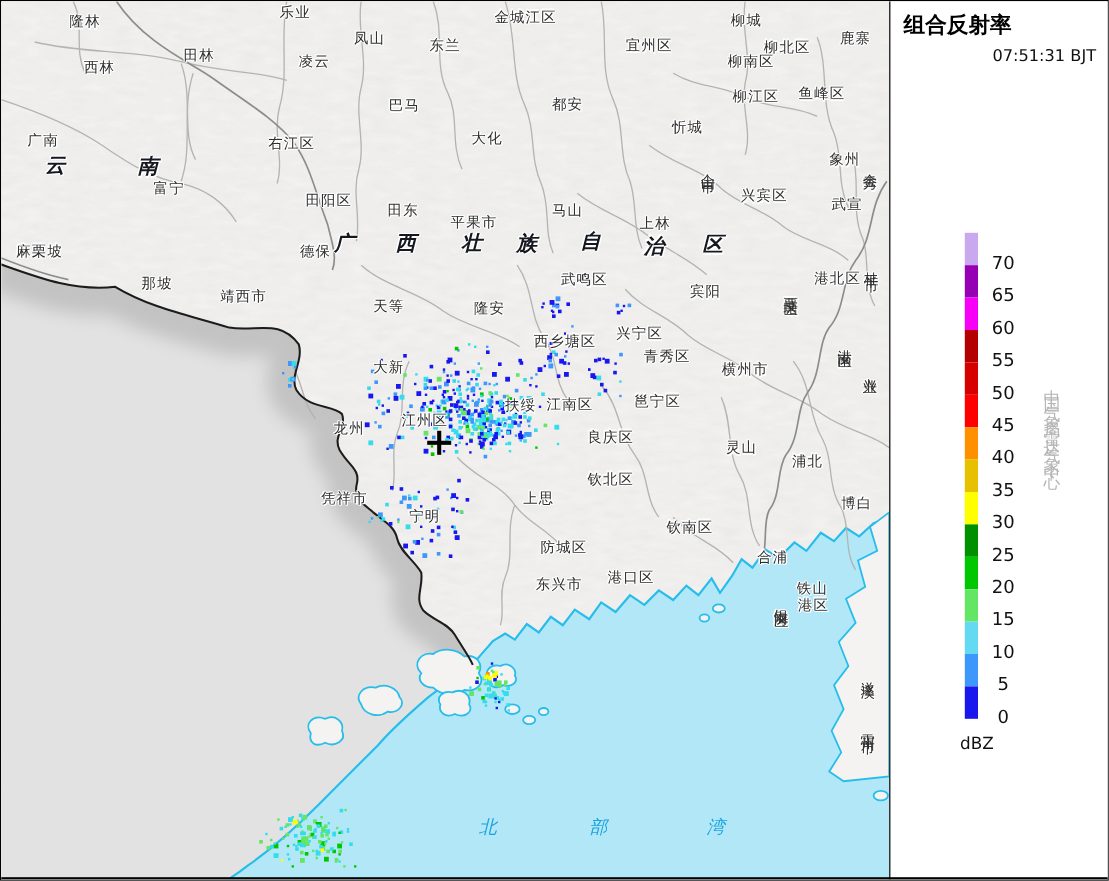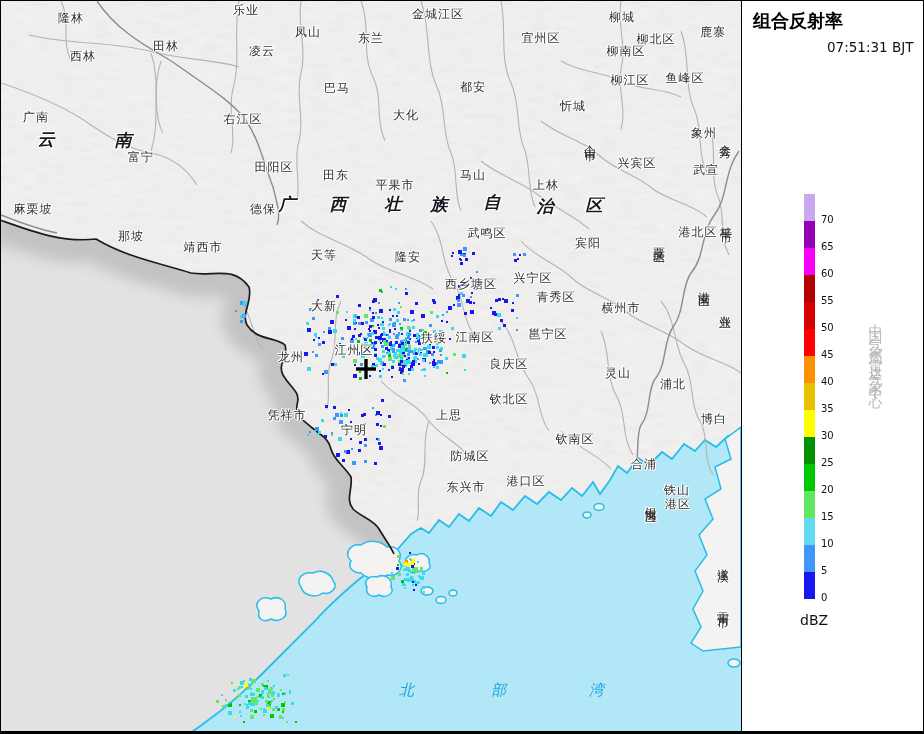--- a/index.html
+++ b/index.html
@@ -18,21 +18,21 @@
   
   .panel{position:absolute;left:740px;top:0;width:184px;height:732px;background:#fff;
          border-left:1px solid #000;box-sizing:border-box;}
   .p-title{position:absolute;left:11px;top:8px;font-size:18px;font-weight:bold;color:#000;}
   .p-rows{position:absolute;left:11px;top:38px;width:168px;font-size:13.5px;color:#111;}
   .p-row{display:flex;margin-bottom:7px;}
   .p-row .lab{width:74px;flex:none;}
   .p-row .val{flex:1;}
   .legend{position:absolute;left:0;top:0;width:184px;height:732px;}
   .sw{position:absolute;left:62px;width:11px;height:27px;}
-  .tick{position:absolute;left:79px;width:30px;font-size:10px;color:#111;transform:translateY(-60%);}
+  .tick{position:absolute;left:79px;width:30px;font-size:15px;color:#111;transform:translateY(-60%);text-align:center;}
   .unit{position:absolute;left:58px;top:611px;font-size:14px;color:#111;}
   .wm{position:absolute;left:866px;top:312px;writing-mode:vertical-rl;font-size:14px;color:#b5b5b5;
       letter-spacing:7px;}
   .credit{position:absolute;left:748px;top:701px;font-size:12px;color:#8f8f8f;}
   .bottombar{position:absolute;left:0;bottom:0;width:924px;height:2px;background:#000;}
 </style>
 </head>
 <body>
 
 <div class="frame">
@@ -855,21 +855,21 @@
         <span class="lbl" style="left: 405px; top: 114px; text-align: center;">大化</span>
         <span class="lbl" style="left: 242px; top: 118px;">右江区</span>
         <span class="lbl" style="left: 35px; top: 116px;">广南</span>
         <span class="lbl" style="left: 140px; top: 156px;">富宁</span>
         <span class="lbl" style="left: 273px; top: 166px;">田阳区</span>
         <span class="lbl" style="left: 335px; top: 174px;">田东</span>
         <span class="lbl" style="left: 472px; top: 174px;">马山</span>
         <span class="lbl" style="left: 636px; top: 162px;">兴宾区</span>
         <span class="lbl" style="left: 705px; top: 169px;">武宣</span>
         <span class="lbl" style="left: 394px; top: 184px;">平果市</span>
-        <span class="lbl" style="left: 545px; top: 185px; font-family: Liberation Mono, monospace;">上林</span>
+        <span class="lbl" style="left: 545px; top: 185px;">上林</span>
         <span class="lbl" style="left: 32px; top: 208px;">麻栗坡</span>
         <span class="lbl" style="left: 262px; top: 208px;">德保</span>
         <span class="lbl" style="left: 130px; top: 235px;">那坡</span>
         <span class="lbl" style="left: 202px; top: 246px;">靖西市</span>
         <span class="lbl" style="left: 486px; top: 232px;">武鸣区</span>
         <span class="lbl" style="left: 323px; top: 254px;">天等</span>
         <span class="lbl" style="left: 407px; top: 256px;">隆安</span>
         <span class="lbl" style="left: 587px; top: 242px;">宾阳</span>
         <span class="lbl" style="left: 697px; top: 231px;">港北区</span>
         <span class="lbl" style="left: 470px; top: 283px;">西乡塘区</span>

